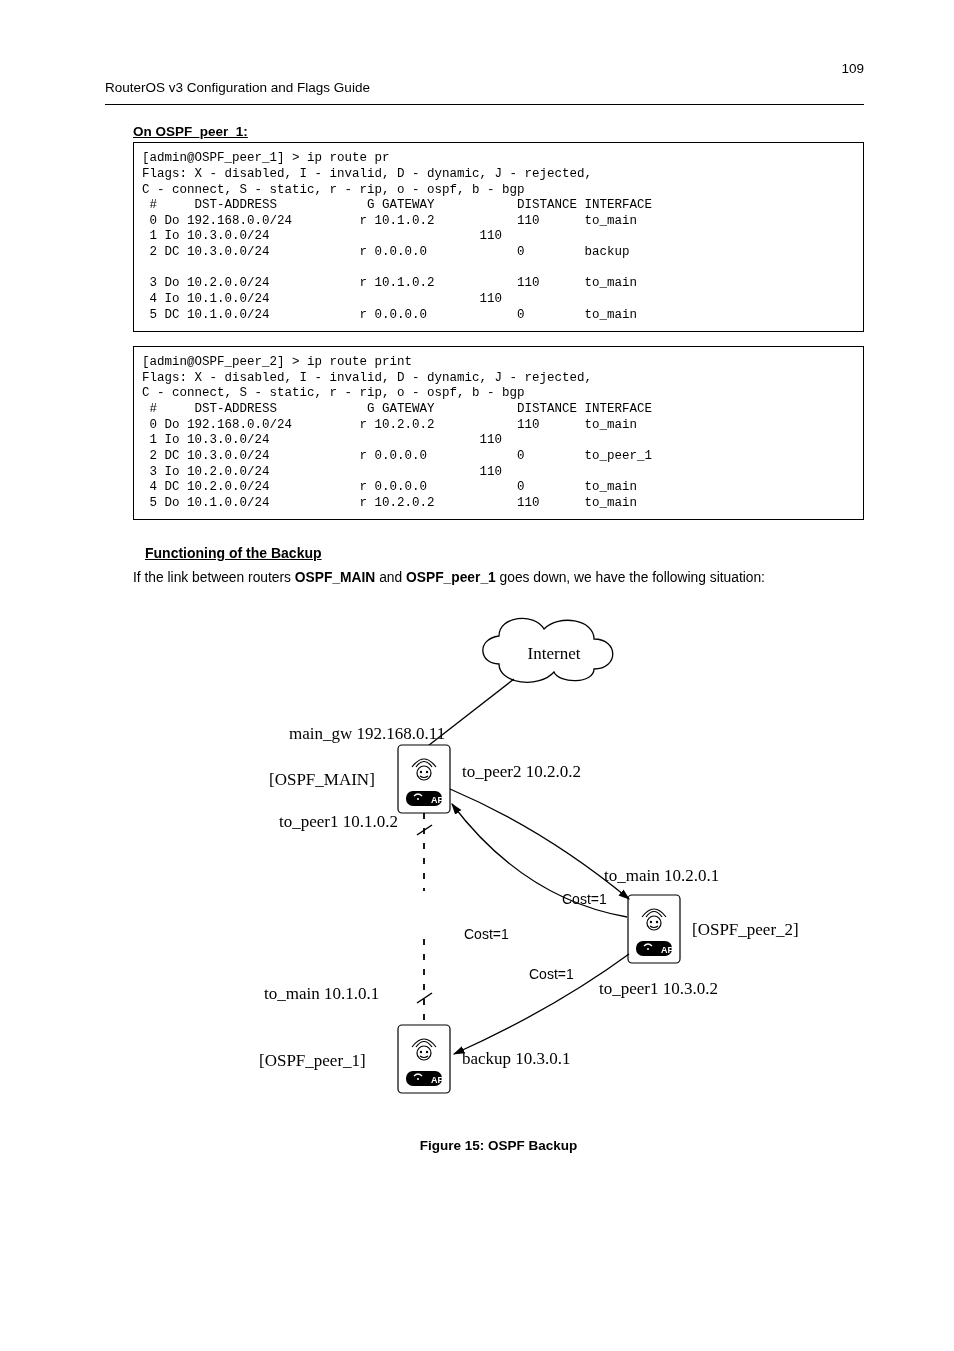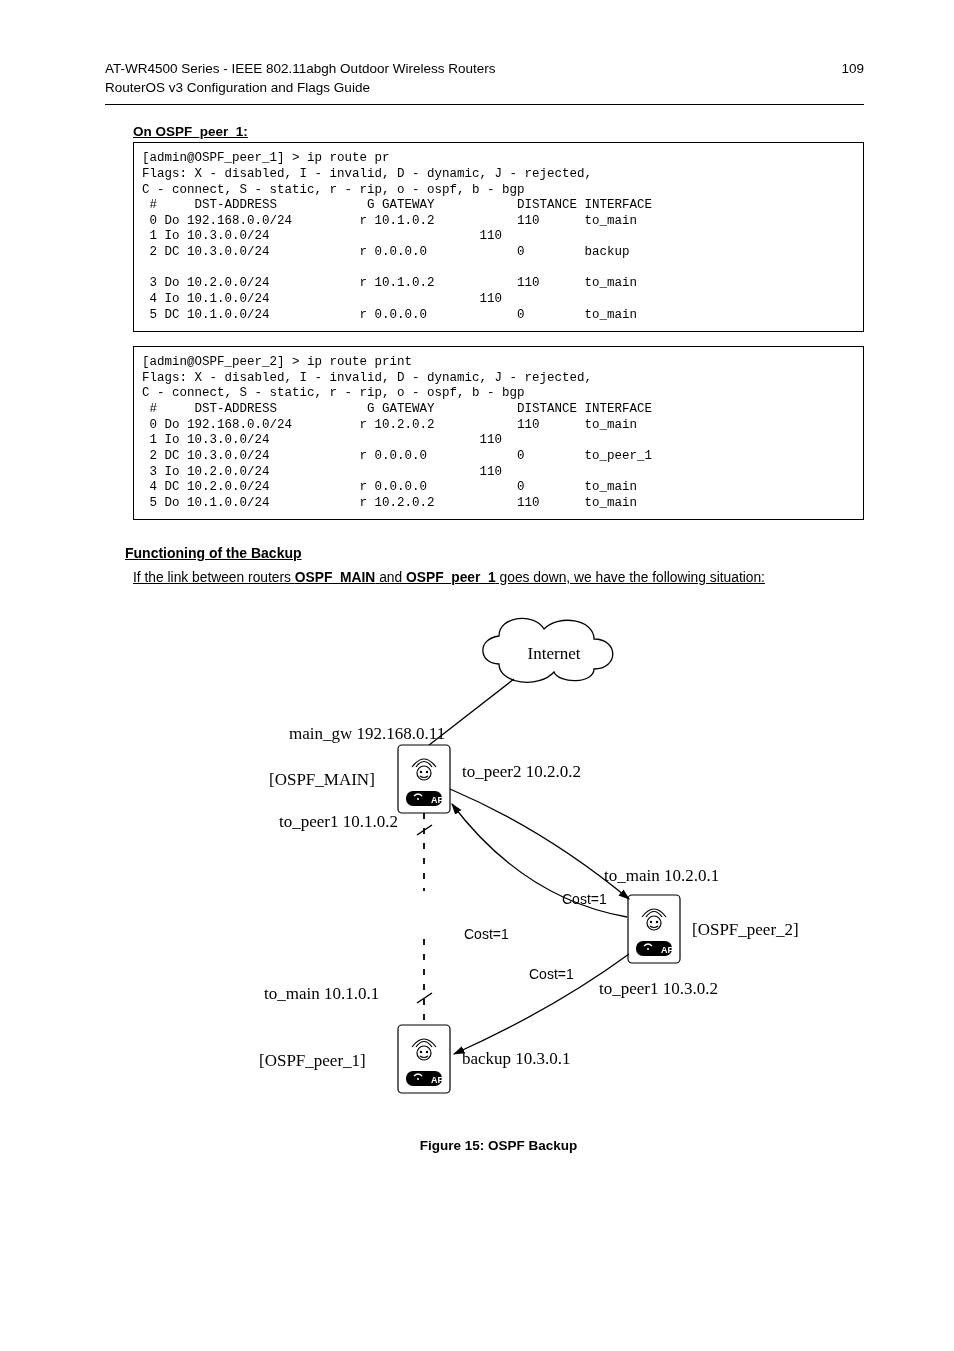--- a/index.html
+++ b/index.html
@@ -46,27 +46,26 @@
       margin: 0;
       font-family: Liberation Mono, monospace;
       font-size: 12.5px;
       line-height: 1.25;
       white-space: pre;
     }
     .section-h {
       font-weight: bold;
       text-decoration: underline;
       font-size: 14px;
-      margin: 24px 0 6px 20px;
+      margin: 24px 0 6px 40px;
     }
     .body-text {
       margin: 0 0 12px 28px;
       font-size: 13.8px;
       text-align: justify;
-      text-decoration: underline;
     }
     .diagram-wrap {
       margin: 6px 0 0 28px;
       text-align: center;
     }
     svg { display: block; margin: 0 auto; }
     .fig-caption {
       text-align: center;
       font-weight: bold;
       font-size: 13.5px;
@@ -77,21 +76,21 @@
     .arc-text { font-family: Arial, sans-serif; font-size: 14px; }
     .router-box { fill: #fff; stroke: #000; stroke-width: 1.2; }
     .router-lines { stroke: #000; stroke-width: 1.2; fill: none; }
   </style>
 </head>
 <body>
 
 <div class="page">
   <div class="hdr">
     <div class="hdr-left">
-      <span>AT-WR4500 Series - IEEE 802.11abgh Outdoor Wireless Routers</span><br>
+      <br>
       <span>RouterOS v3 Configuration and Flags Guide</span>
     </div>
     <div class="hdr-right">109</div>
   </div>
 
   <div class="label">On OSPF_peer_1:</div>
   <div class="codebox">
     <pre>[admin@OSPF_peer_1] &gt; ip route pr
 Flags: X - disabled, I - invalid, D - dynamic, J - rejected,
 C - connect, S - static, r - rip, o - ospf, b - bgp

